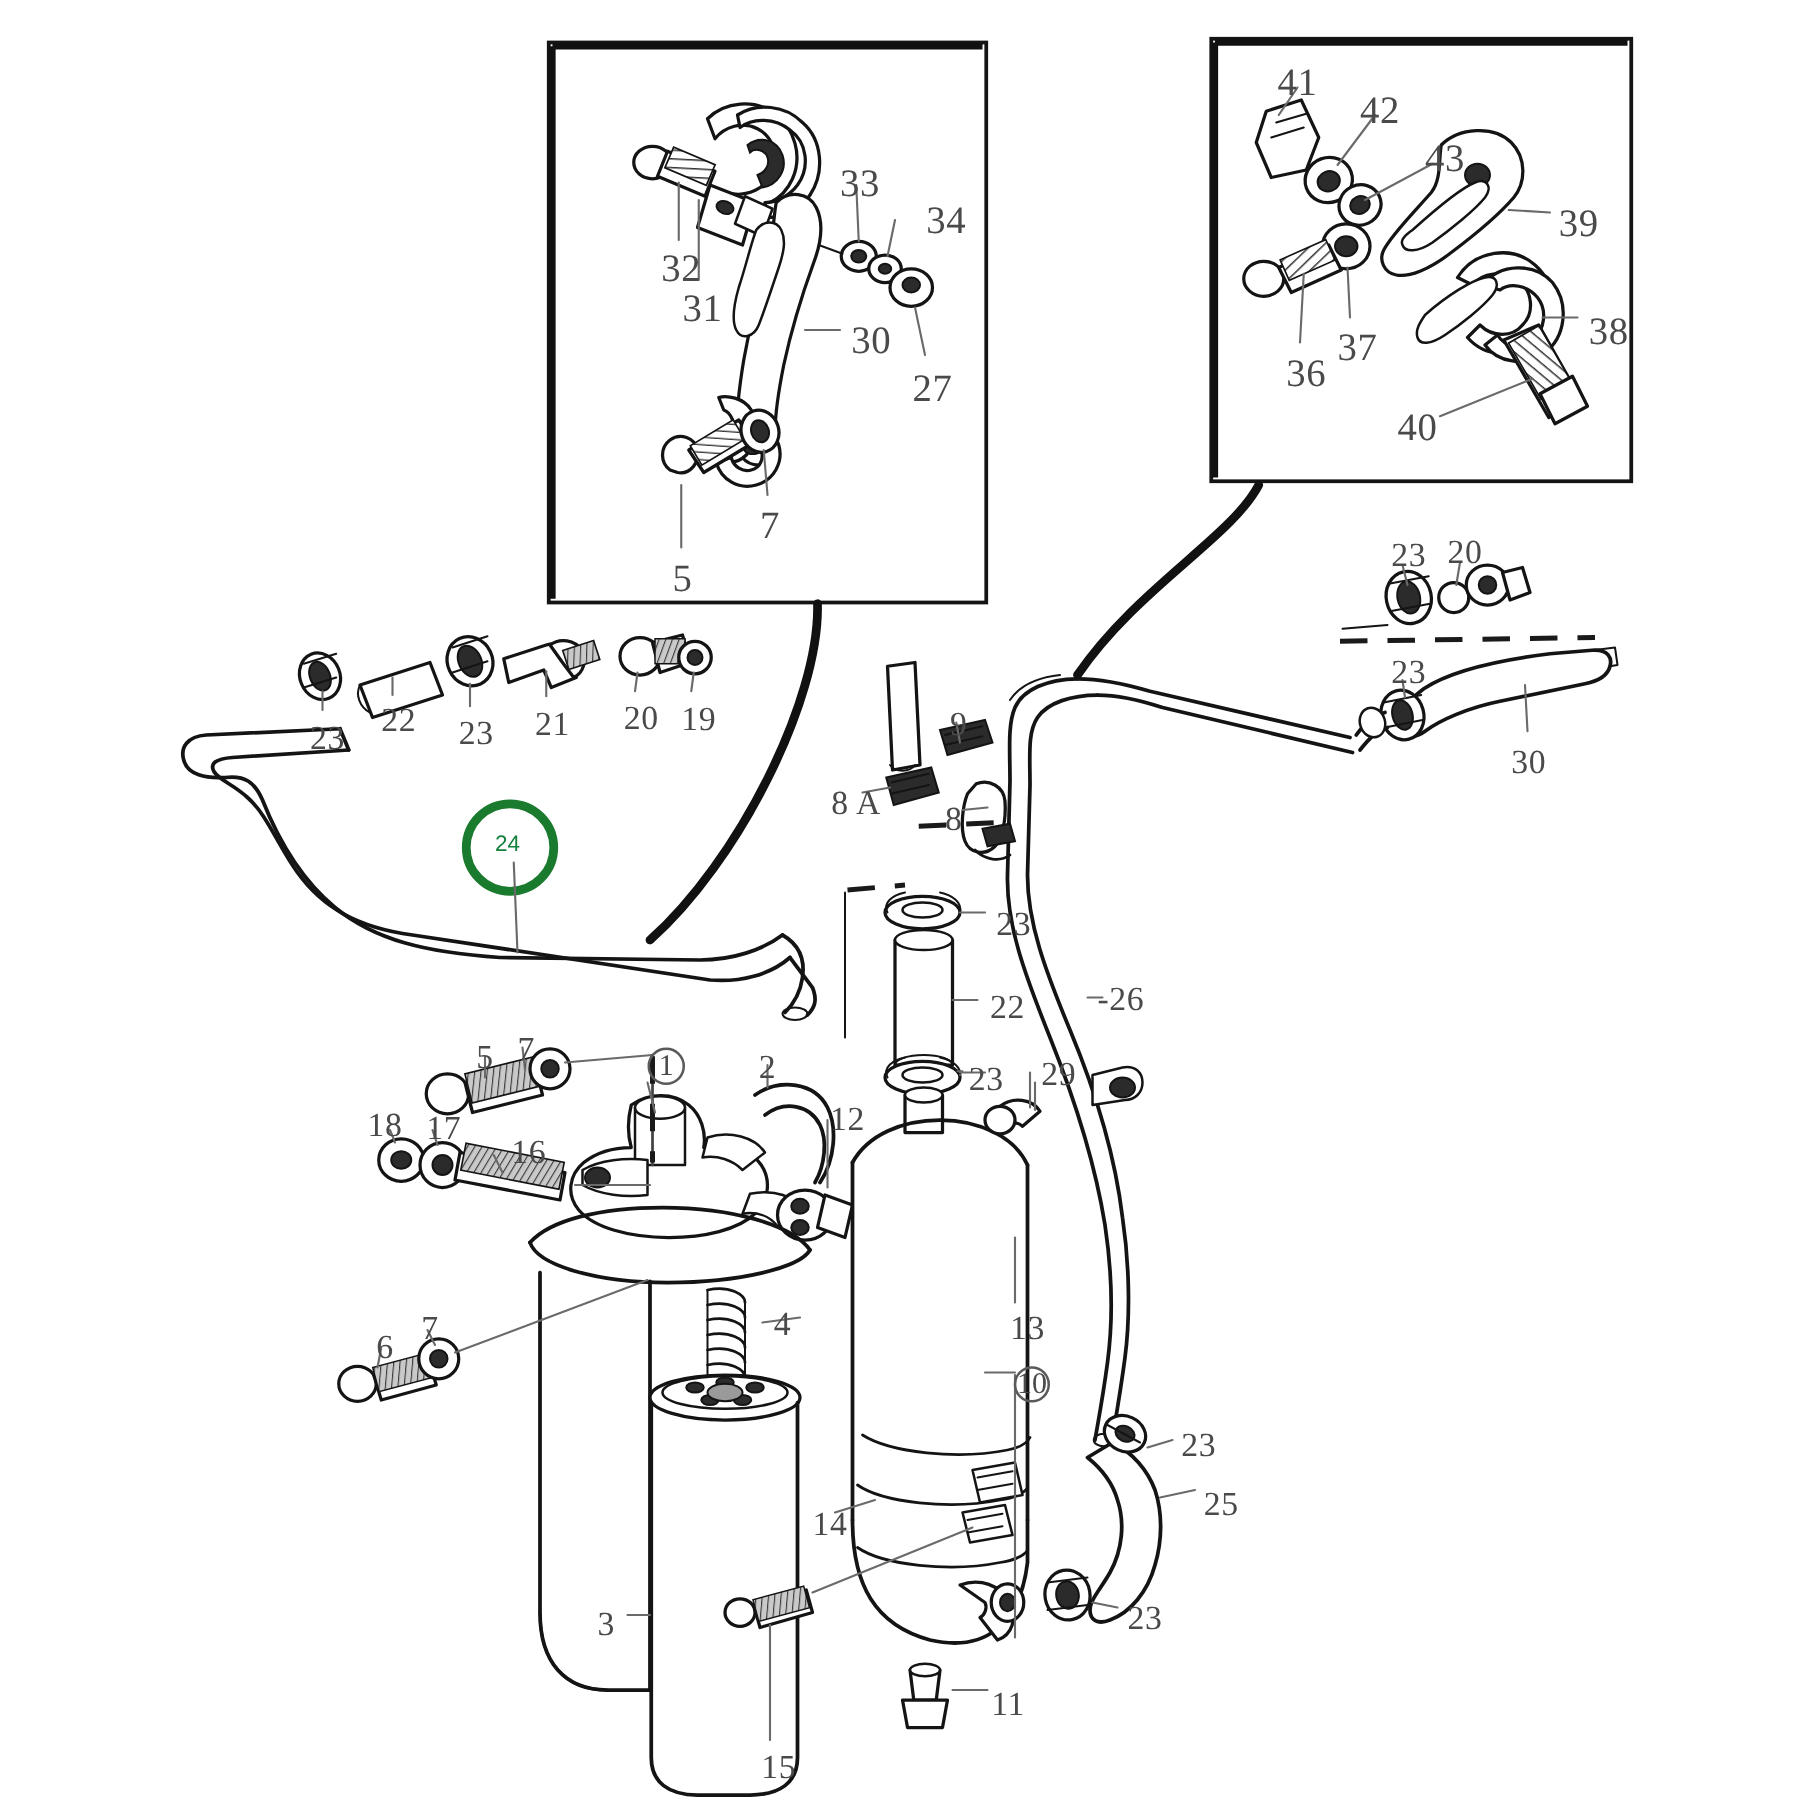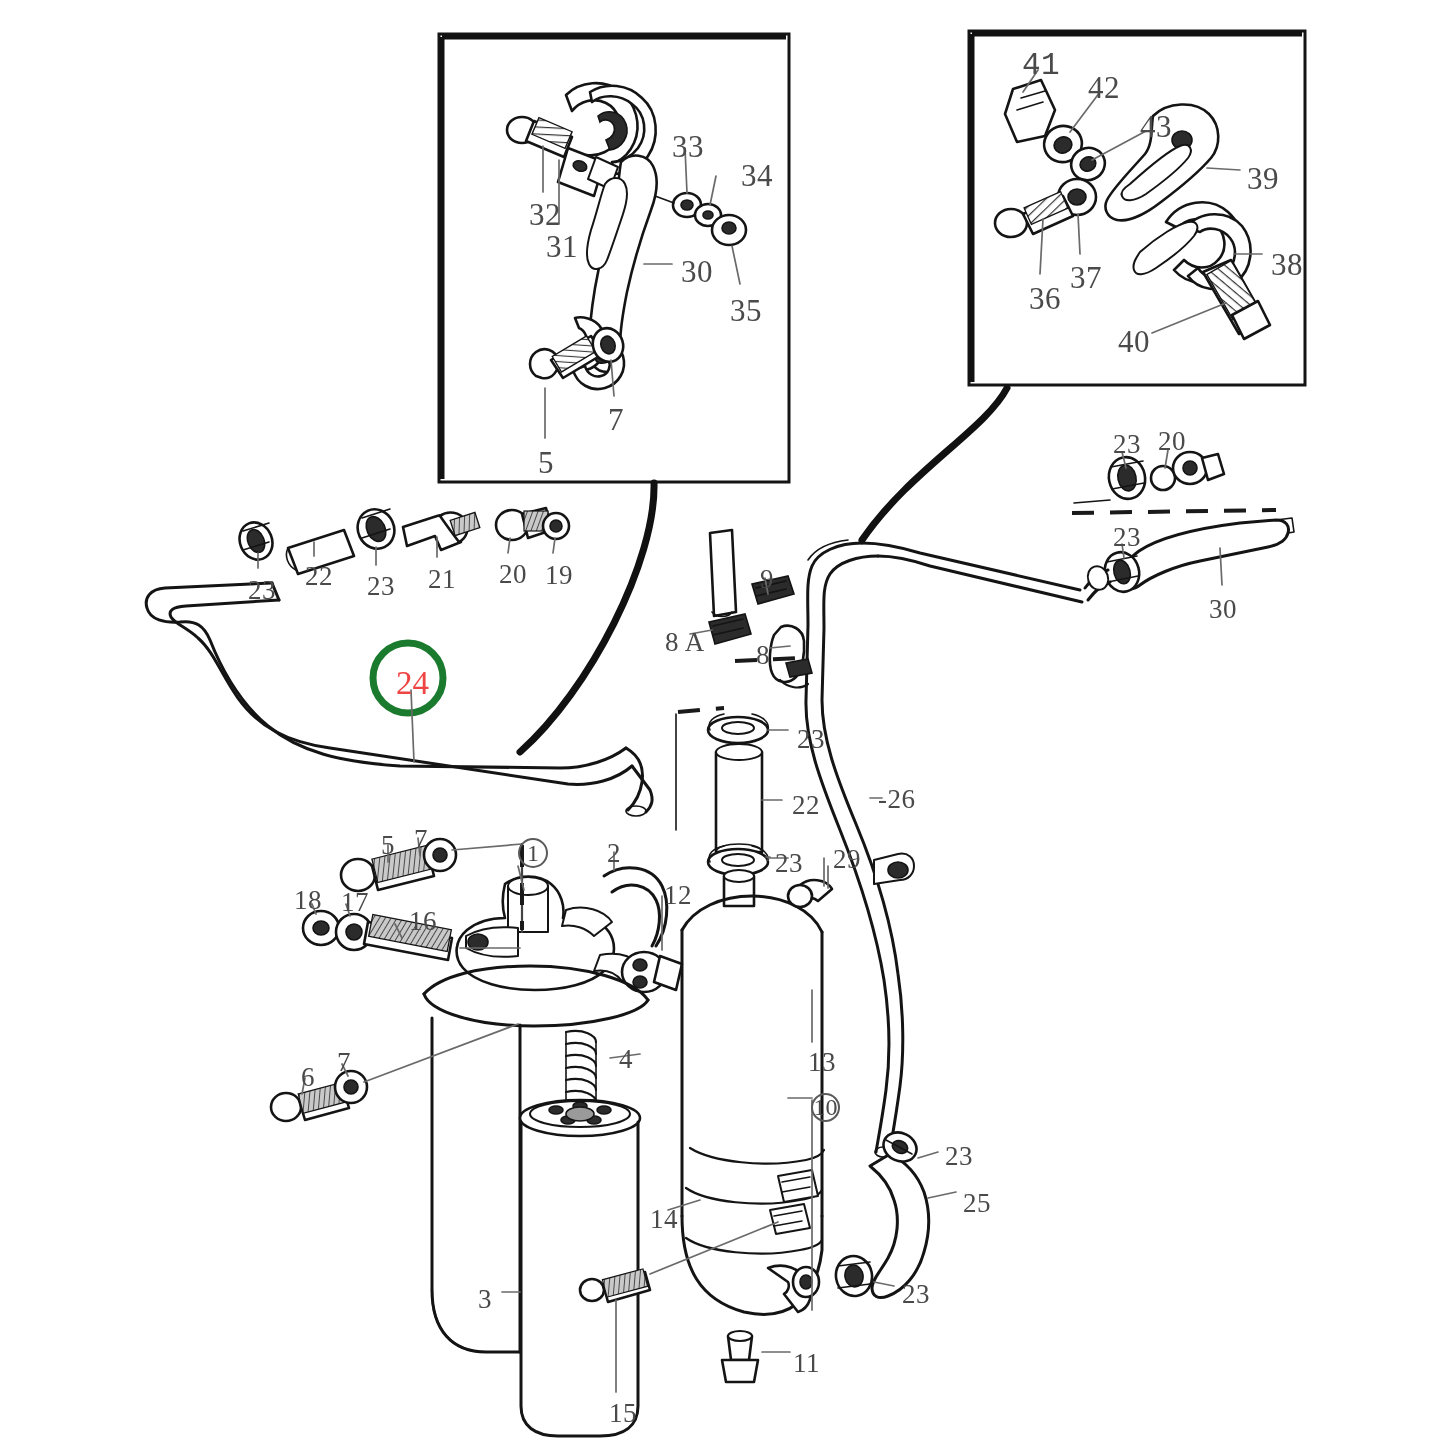--- a/index.html
+++ b/index.html
@@ -42,23 +42,23 @@
     border-radius: 50%;
     border: 2px solid #5a5a5a;
     color: #4a4a4a;
     font-family: "Liberation Serif", serif;
     font-size: 24px;
     box-sizing: border-box;
     background: transparent;
   }
   .highlight-label {
     position: absolute;
-    color: #ef4444;
-    font-family: Liberation Serif, serif;
-    font-size: 33px;
+    color: #15803d;
+    font-family: Liberation Sans, sans-serif;
+    font-size: 18px;
     white-space: nowrap;
   }
 </style>
 </head>
 <body>
 
 <div id="stage">
 
   <svg id="art" viewBox="0 0 1445 1445" xmlns="http://www.w3.org/2000/svg">
 
@@ -555,24 +555,24 @@
     <path class="lead" d="M411 690 L414 762"></path>
 
   </svg>
 
   <div id="labels">
       <div class="callout big" style="left: 529px; top: 199px;">32</div>
       <div class="callout big" style="left: 546px; top: 231px;">31</div>
       <div class="callout big" style="left: 672px; top: 131px;">33</div>
       <div class="callout big" style="left: 741px; top: 160px;">34</div>
       <div class="callout big" style="left: 681px; top: 256px;">30</div>
-      <div class="callout big" style="left: 730px; top: 295px;">35</div>
+      <div class="callout big" style="left: 730px; top: 295px;">27</div>
       <div class="callout big" style="left: 608px; top: 404px;">7</div>
       <div class="callout big" style="left: 538px; top: 447px;">5</div>
-      <div class="callout big" style="left: 1022px; top: 50px; font-family: Liberation Mono, monospace;">41</div>
+      <div class="callout big" style="left: 1022px; top: 50px;">41</div>
       <div class="callout big" style="left: 1088px; top: 72px;">42</div>
       <div class="callout big" style="left: 1140px; top: 111px;">43</div>
       <div class="callout big" style="left: 1247px; top: 163px;">39</div>
       <div class="callout big" style="left: 1271px; top: 249px;">38</div>
       <div class="callout big" style="left: 1118px; top: 326px;">40</div>
       <div class="callout big" style="left: 1029px; top: 283px;">36</div>
       <div class="callout big" style="left: 1070px; top: 262px;">37</div>
       <div class="callout " style="left: 248px; top: 577px;">23</div>
       <div class="callout " style="left: 305px; top: 563px;">22</div>
       <div class="callout " style="left: 367px; top: 573px;">23</div>

